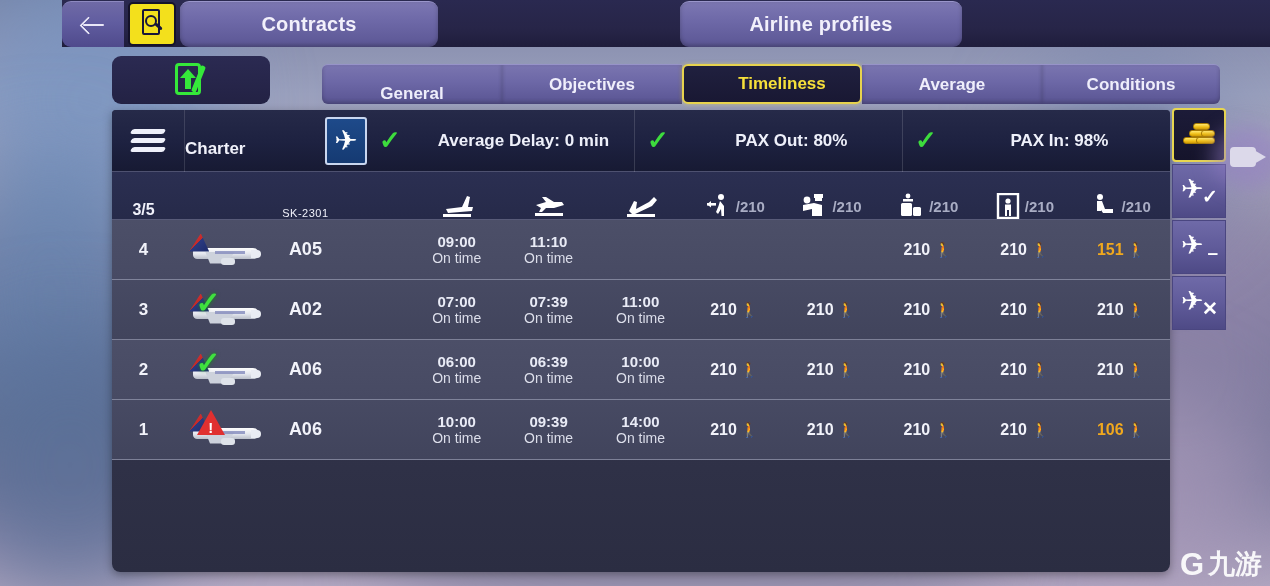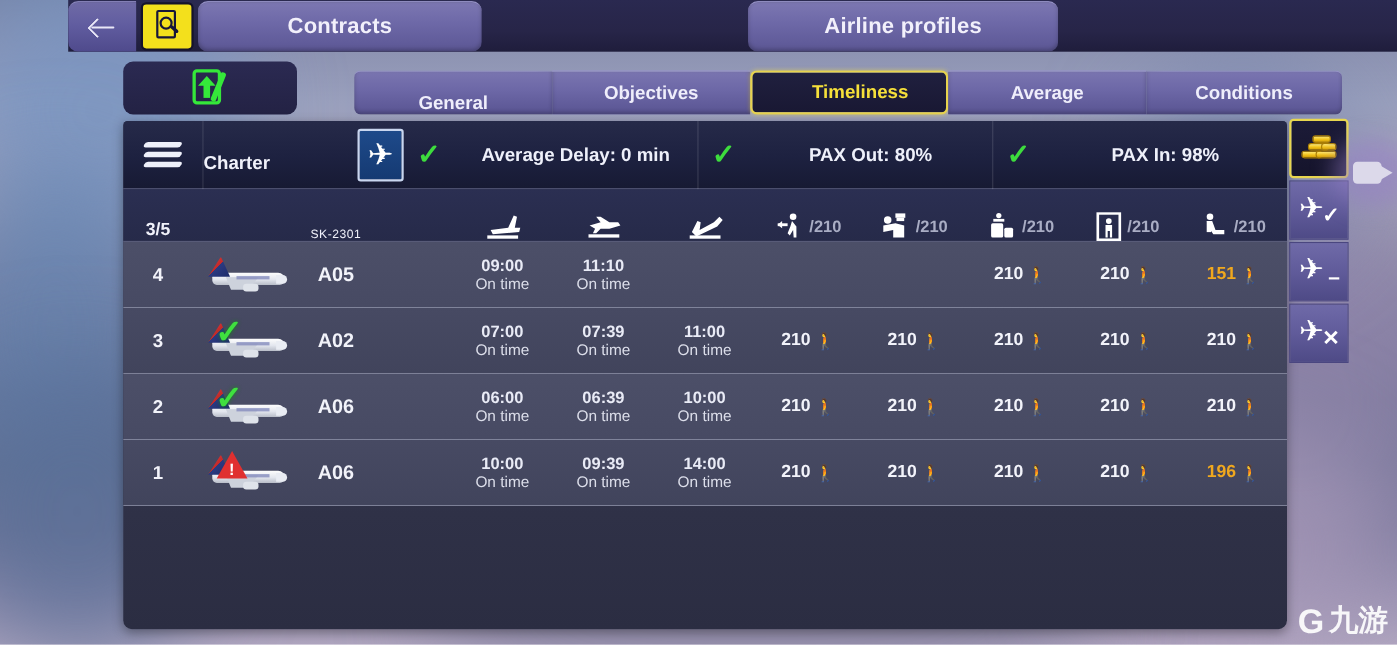--- a/index.html
+++ b/index.html
@@ -633,21 +633,21 @@
         </div>
         <div class="cell r-p">
           <span>210</span>
           <span class="pax-glyph">🚶</span>
         </div>
         <div class="cell r-p">
           <span>210</span>
           <span class="pax-glyph">🚶</span>
         </div>
         <div class="cell r-p warn">
-          <span>196</span>
+          <span>106</span>
           <span class="pax-glyph">🚶</span>
         </div>
       </div>
     </div>
   <div class="panel-empty"></div>
 </div>
 
 <div class="side">
   <div class="side-btn sel">
     <div class="gold">

